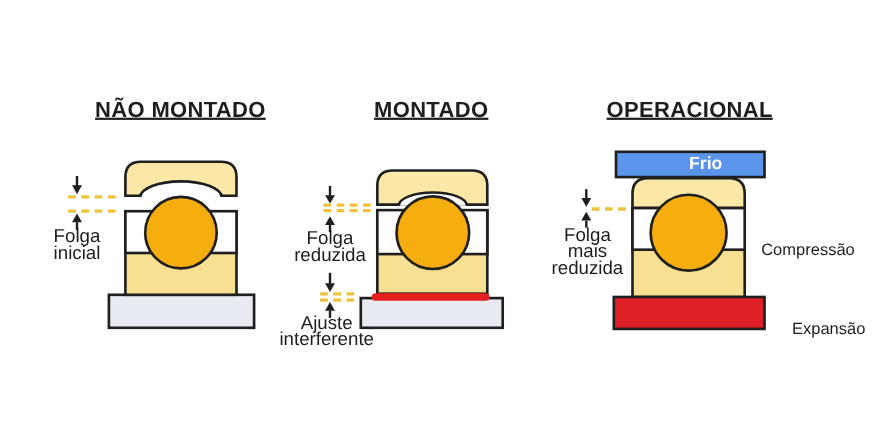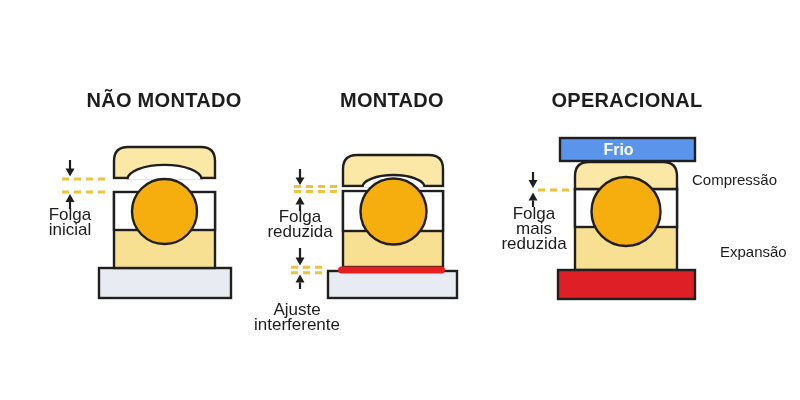--- a/index.html
+++ b/index.html
@@ -18,26 +18,26 @@
   .base{fill:var(--base-gray);}
   .strip{fill:var(--interference-red);stroke:none;}
   .cold{fill:var(--cold-blue);}
   .hot{fill:var(--hot-red);}
   .dash{stroke:var(--dash-yellow);stroke-width:3;stroke-dasharray:7 5;fill:none;}
   .arrow-line{stroke:var(--outline);stroke-width:2.2;}
   .arrow-head{fill:var(--outline);stroke:none;}
 
   
   .title{position:absolute;width:200px;text-align:center;font-weight:700;font-size:20px;
-         letter-spacing:.3px;color:var(--text);}
+         letter-spacing:.3px;color:var(--text);text-decoration:underline;}
   .lbl{position:absolute;text-align:center;font-size:17px;line-height:15px;color:var(--text);
        white-space:pre-line;}
-  .side-lbl{position:absolute;font-size:15px;color:var(--text);white-space:nowrap;}
+  .side-lbl{position:absolute;font-size:15px;color:var(--text);white-space:nowrap;margin-top:48px;}
   .bar-lbl{position:absolute;text-align:center;color:#ffffff;}
-  .bar-lbl.cold-t{left:560px;top:138px;width:117px;height:23px;line-height:23px;font-size:16px;font-weight:600;}
+  .bar-lbl.cold-t{left:583px;top:138px;width:117px;height:23px;line-height:23px;font-size:16px;font-weight:600;}
   .bar-lbl.hot-t{left:558px;top:270px;width:137px;height:29px;line-height:29px;font-size:17px;font-weight:700;}
 </style>
 </head>
 <body>
 
 <div class="canvas">
 
   <svg class="diagram-svg" width="800" height="400" viewBox="0 0 800 400">
 
     <g>
@@ -112,21 +112,21 @@
 
   <div class="title" style="left:64px;top:89px;">NÃO MONTADO</div>
   <div class="title" style="left:527px;top:89px;">OPERACIONAL</div>
   <div class="title" style="left:292px;top:89px;">MONTADO</div>
 
   <div class="lbl" style="left:20px;top:207px;width:100px;">Folga
 inicial</div>
 
   <div class="lbl" style="left:250px;top:209px;width:100px;">Folga
 reduzida</div>
-  <div class="lbl" style="left:222px;top:302px;width:150px;">Ajuste
+  <div class="lbl" style="left:222px;top:286px;width:150px;">Ajuste
 interferente</div>
 
   <div class="lbl" style="left:484px;top:206px;width:100px;">Folga
 mais
 reduzida</div>
   <div class="side-lbl" style="left:692px;top:171px;">Compressão</div>
   <div class="side-lbl" style="left:720px;top:243px;">Expansão</div>
 
   <div class="bar-lbl cold-t">Frio</div>
 </div>

